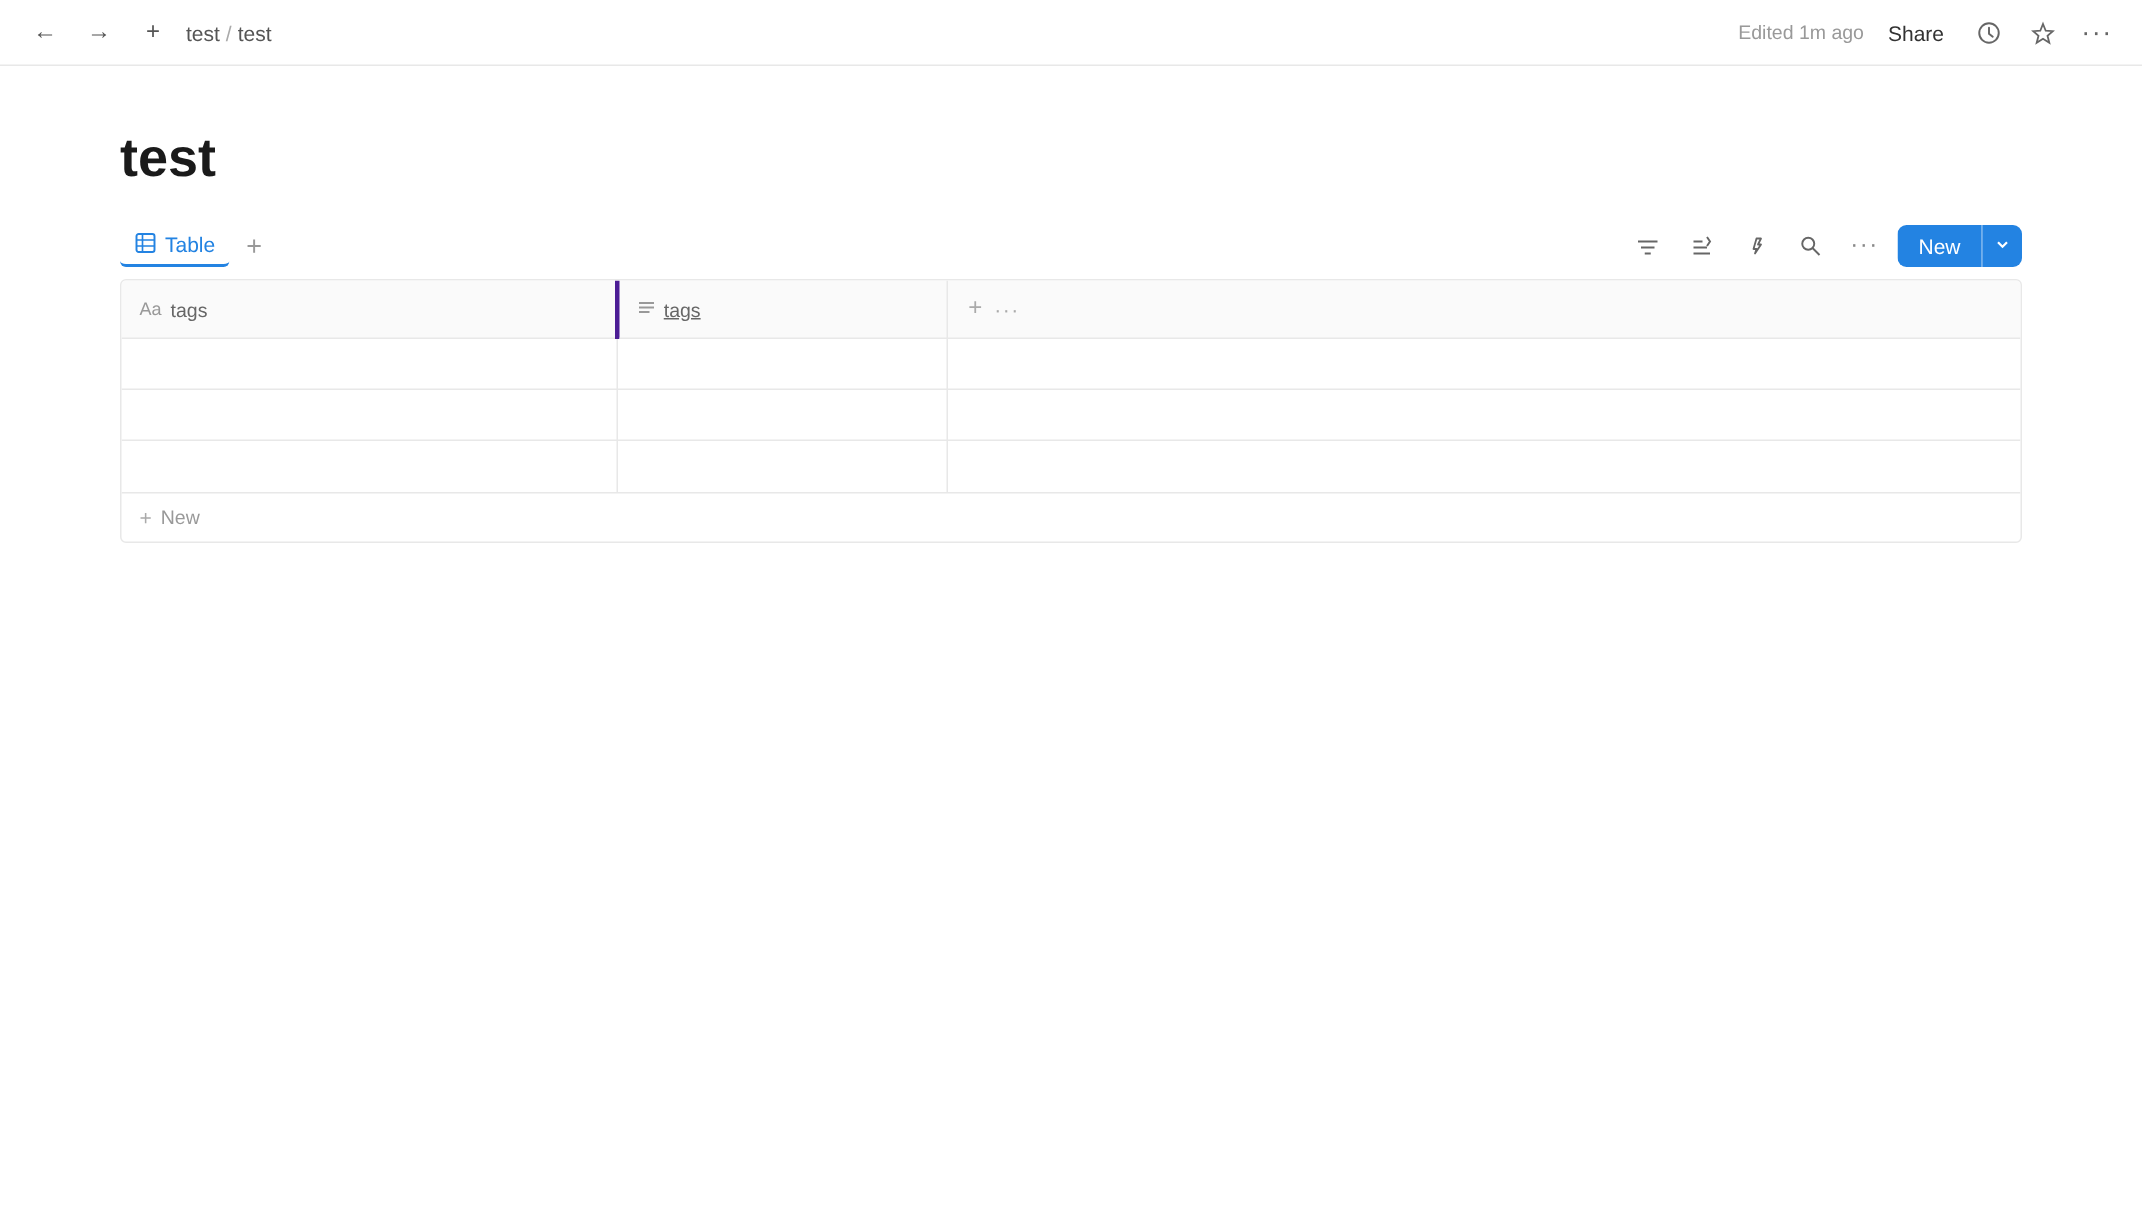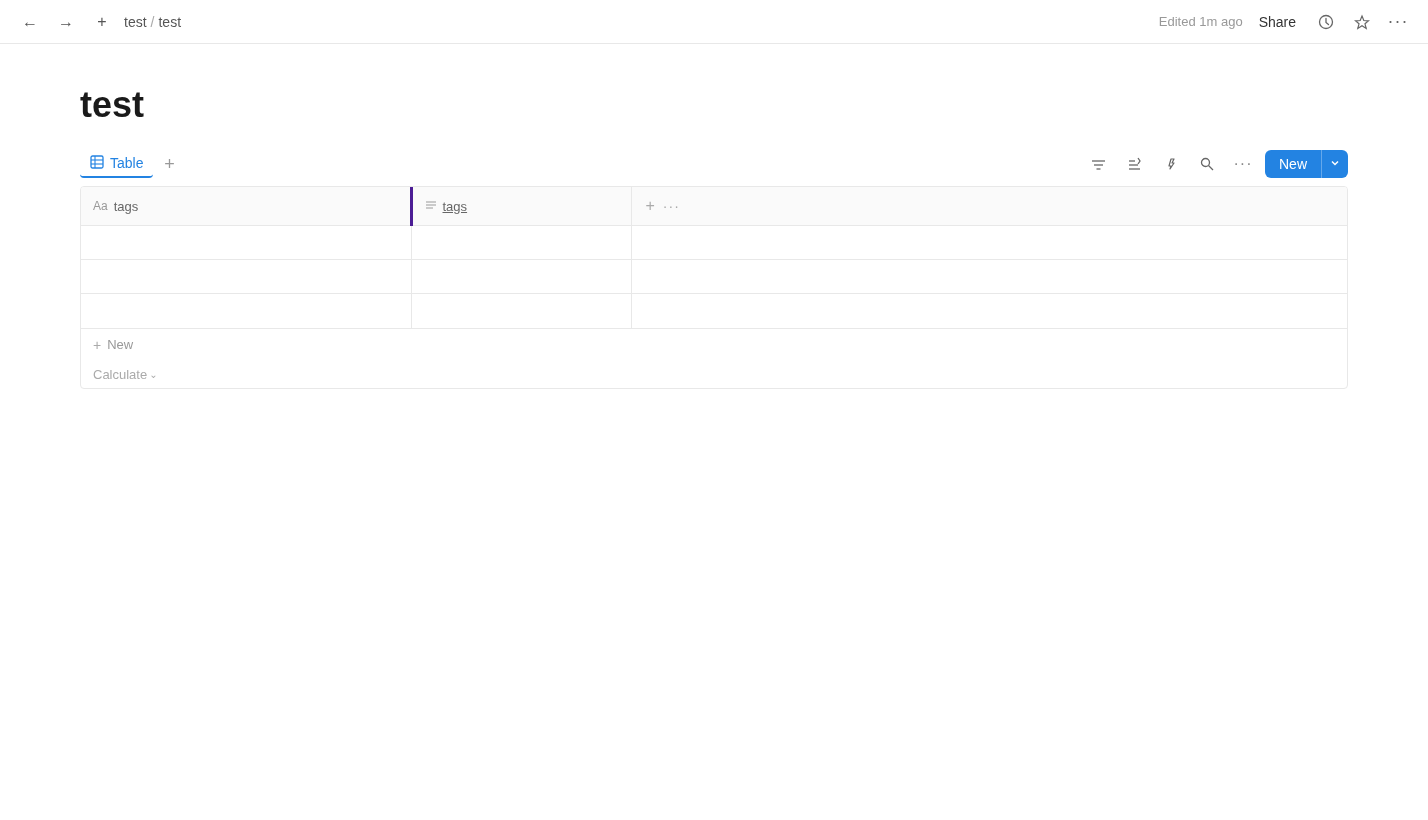--- a/index.html
+++ b/index.html
@@ -382,18 +382,14 @@
           <td class="title-col"></td>
           <td class="tags-col"></td>
           <td class="action-col"></td>
         </tr>
       </tbody>
     </table>
     <div class="add-row">
       <span class="add-row-icon">+</span>
       <span>New</span>
     </div>
-    <div class="calculate-row">
-      <span>Calculate</span>
-      <span class="calc-chevron">⌄</span>
-    </div>
   </div>
 </div>
 
 </body></html>

